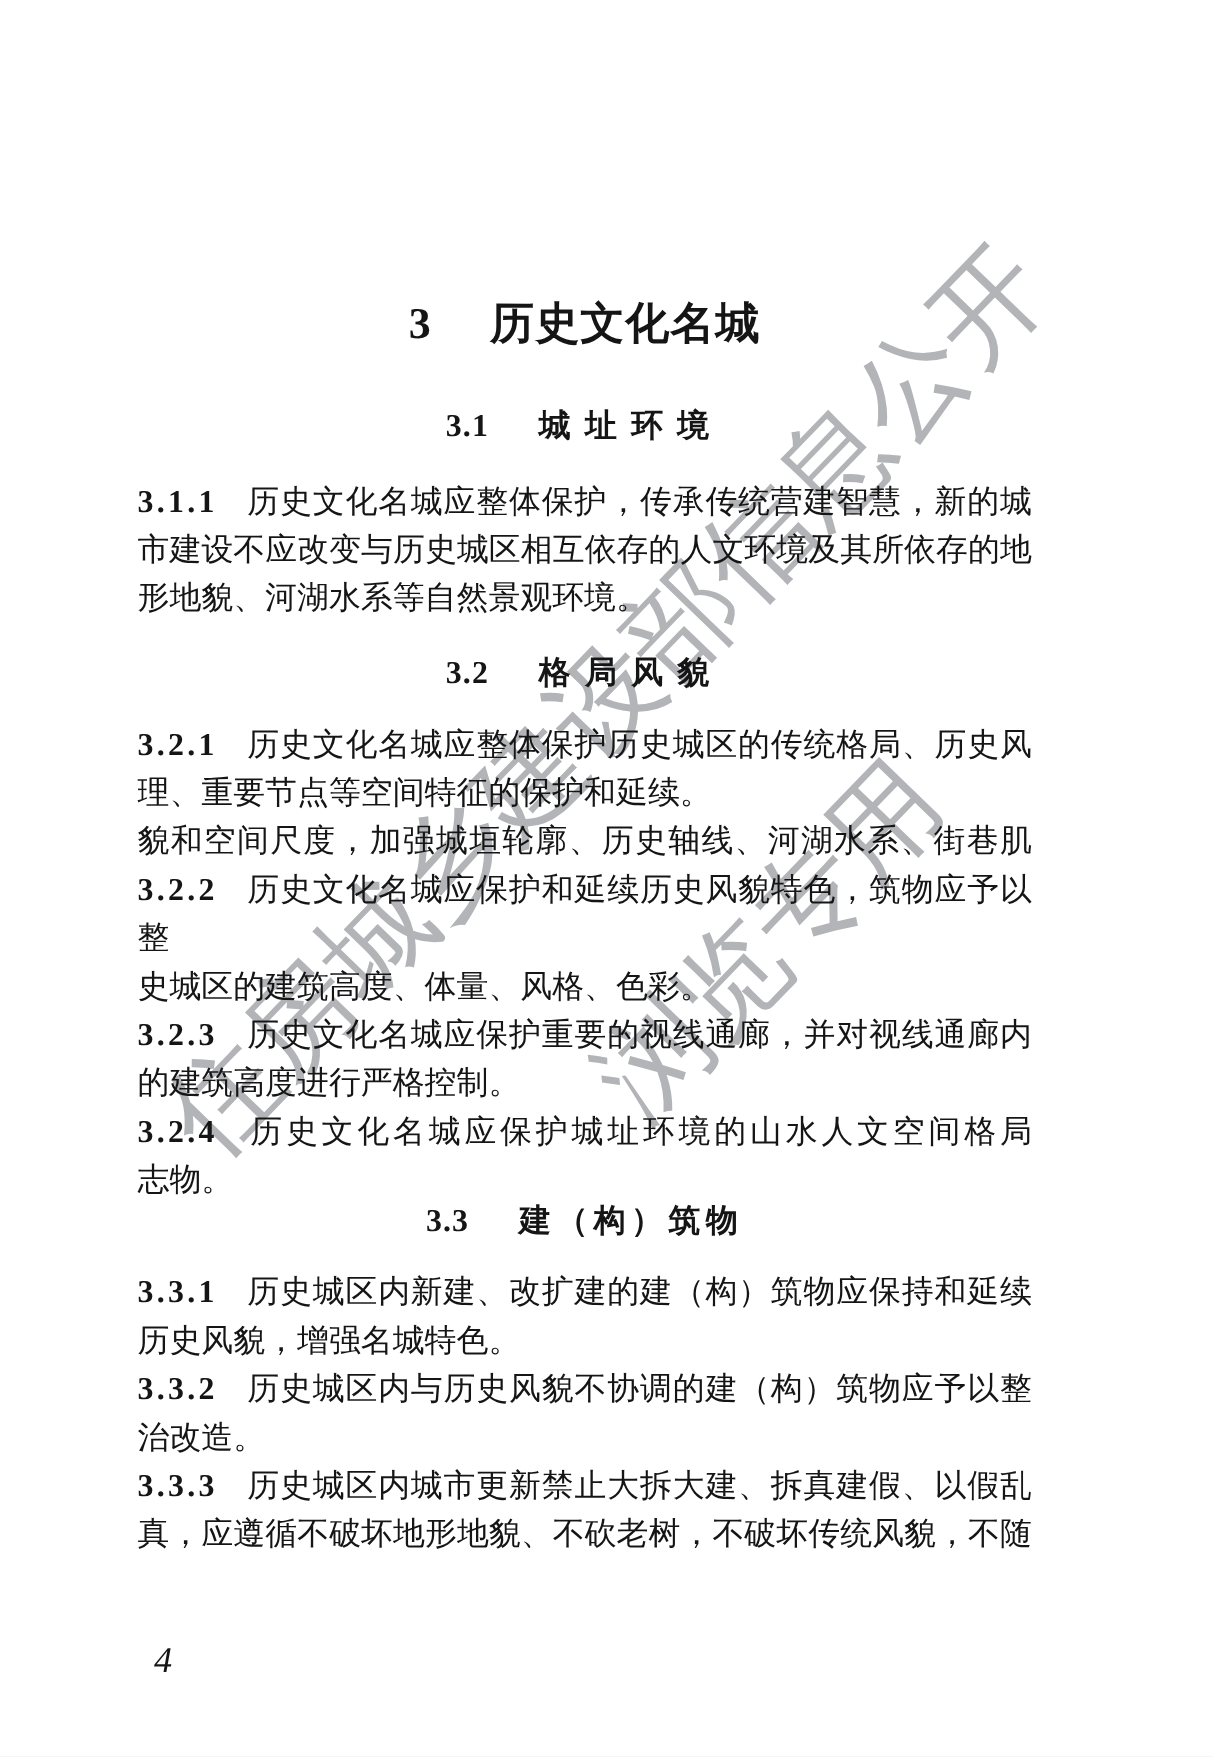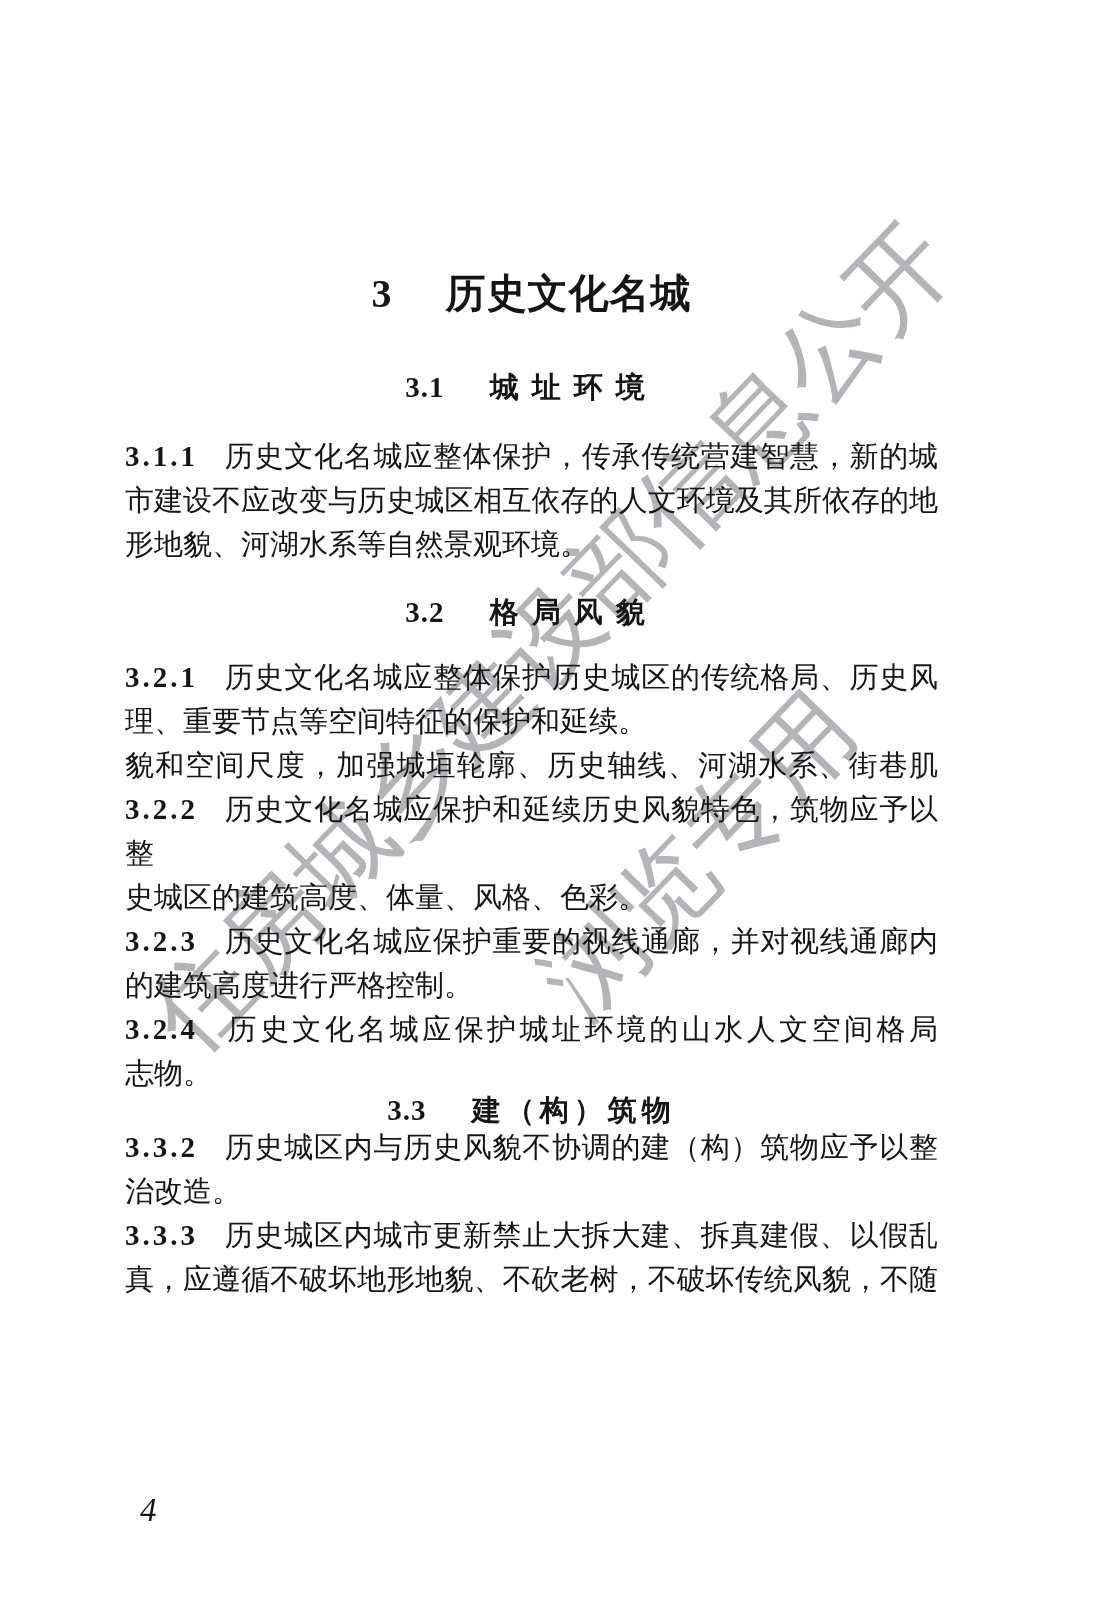--- a/index.html
+++ b/index.html
@@ -157,20 +157,26 @@
         <span class="pnum">3.2.4</span><span>历史文化名城应保护城址环境的山水人文空间格局</span>
       </div>
       <div class="line">志物。</div>
     </div>
 
     <h2 class="sec sec3">
       <span class="sec-num">3.3</span>
       <span class="sec-text tight">建（构）筑物</span>
     </h2>
 
+    <div class="para fp2">
+      <div class="line jl">
+        <span class="pnum">3.3.1</span><span>历史城区内新建、改扩建的建（构）筑物应保持和延续</span>
+      </div>
+      <div class="line">历史风貌，增强名城特色。</div>
+    </div>
 
     <div class="para">
       <div class="line jl">
         <span class="pnum">3.3.2</span><span>历史城区内与历史风貌不协调的建（构）筑物应予以整</span>
       </div>
       <div class="line">治改造。</div>
     </div>
 
     <div class="para">
       <div class="line jl">

